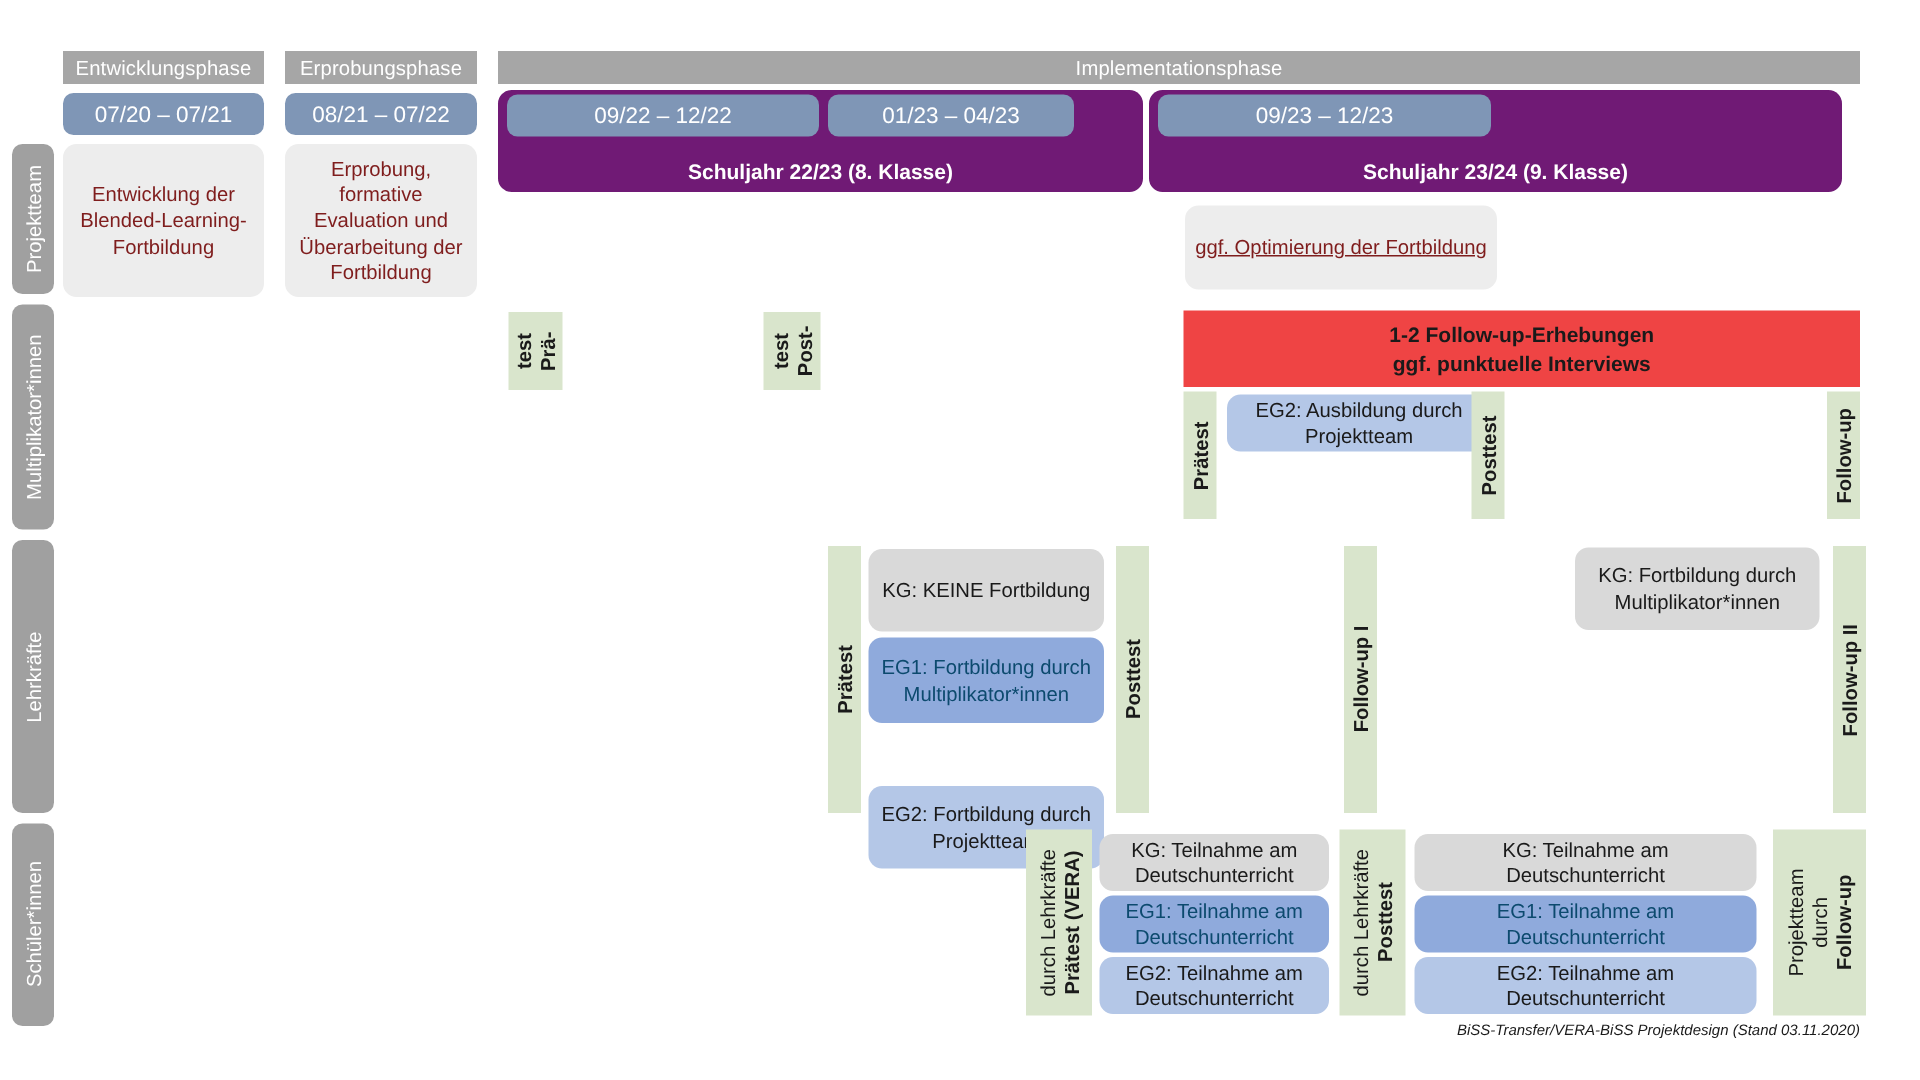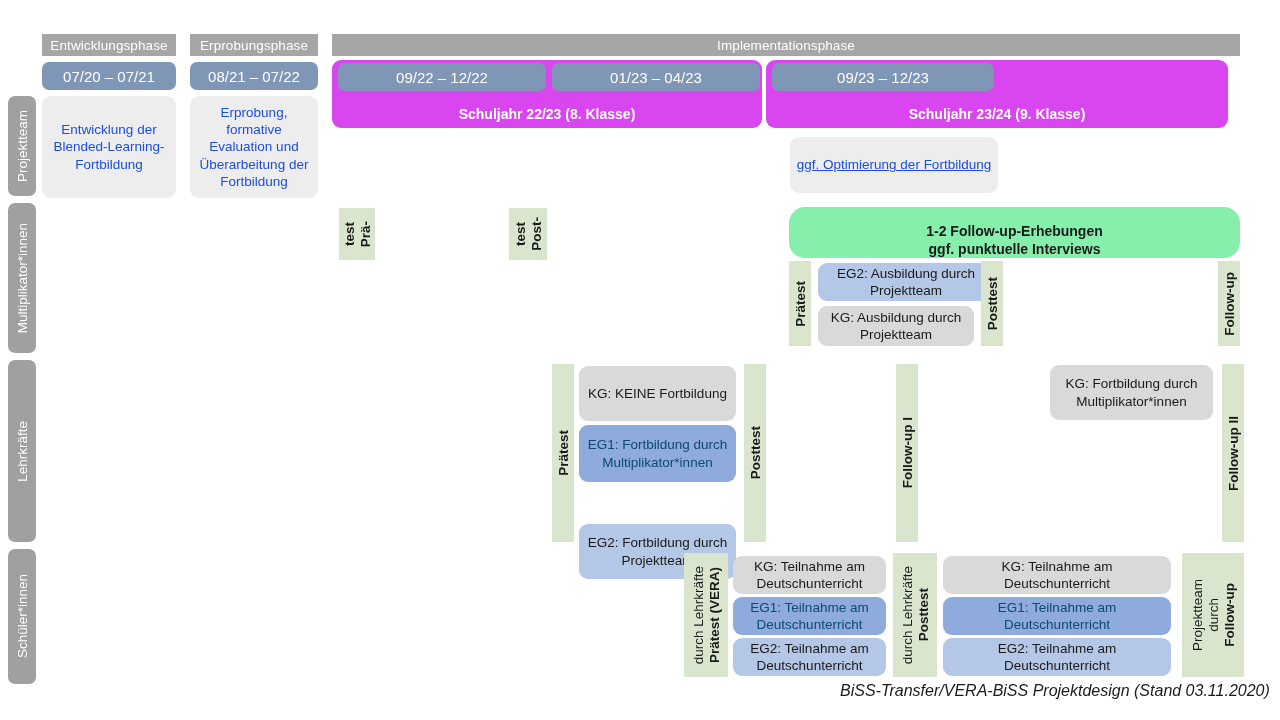--- a/index.html
+++ b/index.html
@@ -39,21 +39,21 @@
     color: #ffffff;
     border-radius: 7px;
     font-size: 15px;
     display: flex;
     align-items: center;
     justify-content: center;
   }
 
   
   .schoolyear {
-    background: #d946ef;
+    background: #701a75;
     border-radius: 9px;
     padding-left: 40px;
   }
   .schoolyear-label {
     position: absolute;
     left: 0; right: 0; bottom: 6px;
     text-align: center;
     color: #ffffff;
     font-weight: bold;
     font-size: 14px;
@@ -79,21 +79,21 @@
   .box {
     border-radius: 9px;
     display: flex;
     align-items: center;
     justify-content: center;
     text-align: center;
     font-size: 13.5px;
     line-height: 1.28;
     padding: 2px 6px;
   }
-  .box.gray-light { background: #ededed; color: #1d4ed8; }
+  .box.gray-light { background: #ededed; color: #7f1d1d; }
   .box.gray       { background: #d9d9d9; color: #1a1a1a; }
   .box.blue-mid   { background: #8faadc; color: #0c4a6e; }
   .box.blue-light { background: #b4c7e7; color: #1a1a1a; }
 
   
   .strip {
     background: #d9e5cc;
     display: flex;
     flex-direction: row-reverse;
     align-items: center;
@@ -105,35 +105,34 @@
     transform: rotate(180deg);
     white-space: nowrap;
     font-size: 13.5px;
     color: #1a1a1a;
     text-align: center;
   }
   .strip .vline.b { font-weight: bold; }
 
   
   .green-banner {
-    background: #86efac;
-    display: flex;
-    align-items: flex-end;
+    background: #ef4444;
+    display: flex;
+    align-items: center;
     justify-content: center;
     text-align: center;
     font-weight: bold;
     font-size: 14px;
     line-height: 1.3;
     color: #1a1a1a;
-    border-radius: 16px;
   }
 
   .footnote {
     font-style: italic;
-    font-size: 16px;
+    font-size: 10px;
     color: #1a1a1a;
     text-align: right;
     white-space: nowrap;
   }
 </style>
 </head>
 <body>
 
 <div id="canvas">
 
@@ -142,21 +141,21 @@
   <div class="abs phase-bar" style="left:190px; top:34px; width:128px; height:22px;">Erprobungsphase</div>
 
   <div class="abs phase-bar" style="left:332px; top:34px; width:908px; height:22px;">Implementationsphase</div>
 
   <div class="abs date-chip" style="left:42px; top:62px; width:134px; height:28px;">07/20 – 07/21</div>
 
   <div class="abs date-chip" style="left:190px; top:62px; width:128px; height:28px;">08/21 – 07/22</div>
 
   <div class="abs schoolyear" style="left:332px; top:60px; width:430px; height:68px;">
     <div class="abs date-chip" style="left:6px; top:3px; width:208px; height:28px;">09/22 – 12/22</div>
-    <div class="abs date-chip" style="left:220px; top:3px; width:208px; height:28px;">01/23 – 04/23</div>
+    <div class="abs date-chip" style="left:220px; top:3px; width:164px; height:28px;">01/23 – 04/23</div>
     <div class="schoolyear-label">Schuljahr 22/23 (8. Klasse)</div>
   </div>
 
   <div class="abs schoolyear" style="left:766px; top:60px; width:462px; height:68px;">
     <div class="abs date-chip" style="left:6px; top:3px; width:222px; height:28px;">09/23 – 12/23</div>
     <div class="schoolyear-label">Schuljahr 23/24 (9. Klasse)</div>
   </div>
 
   <div class="abs row-label" style="left:8px; top:96px; width:28px; height:100px;">
     <span>Projektteam</span>
@@ -195,21 +194,20 @@
     <span style="white-space:pre-line;">1-2 Follow-up-Erhebungen
 ggf. punktuelle Interviews</span>
   </div>
 
   <div class="abs strip" style="left:789px; top:261px; width:22px; height:85px;">
     <span class="vline b">Prätest</span>
   </div>
 
   <div class="abs box blue-light" style="left:818px; top:263px; width:176px; height:38px;">EG2: Ausbildung durch Projektteam</div>
 
-  <div class="abs box gray" style="left:818px; top:306px; width:156px; height:40px;">KG: Ausbildung durch Projektteam</div>
 
   <div class="abs strip" style="left:981px; top:261px; width:22px; height:85px;">
     <span class="vline b">Posttest</span>
   </div>
 
   <div class="abs strip" style="left:1218px; top:261px; width:22px; height:85px;">
     <span class="vline b">Follow-up</span>
   </div>
 
   <div class="abs strip" style="left:552px; top:364px; width:22px; height:178px;">

